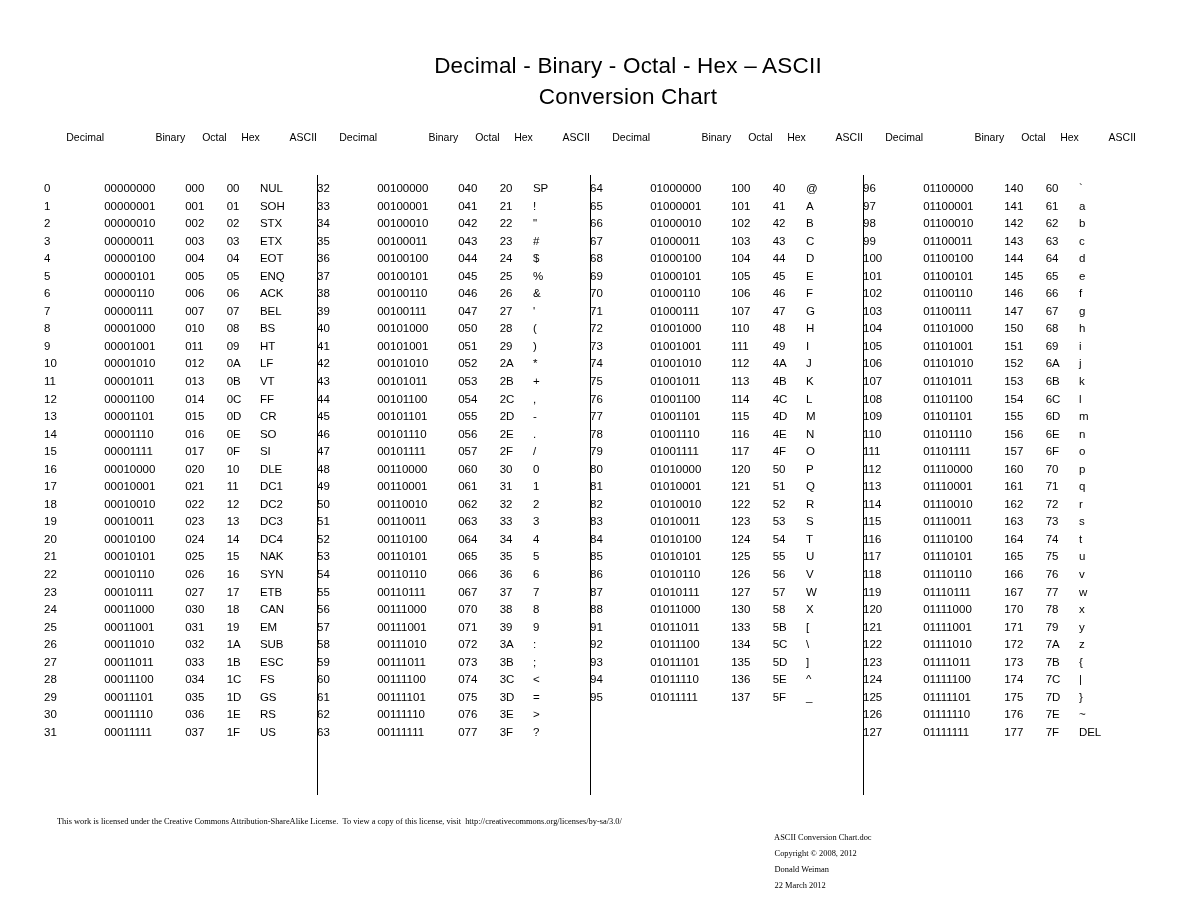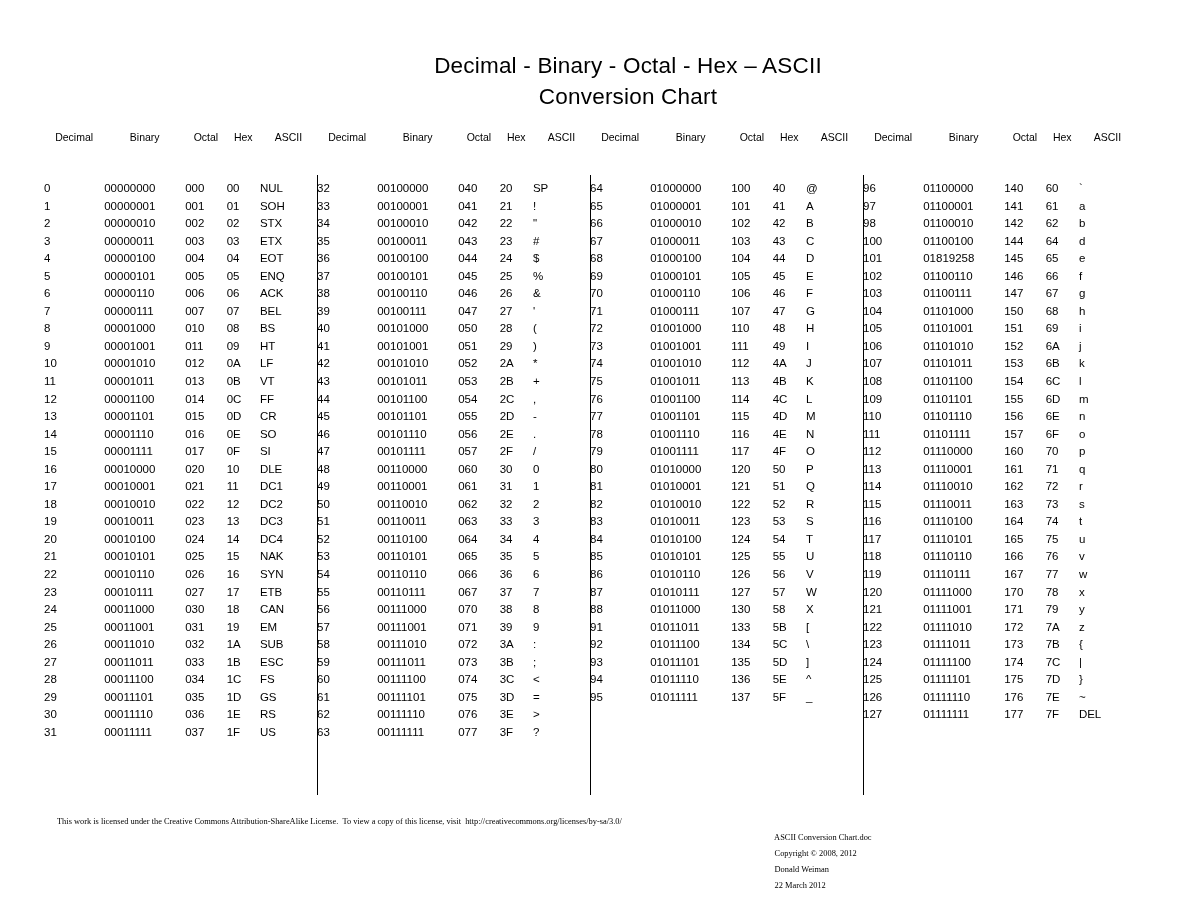--- a/index.html
+++ b/index.html
@@ -68,21 +68,21 @@
   }
   table.grid th,
   table.grid td {
     padding: 0;
     font-weight: 400;
     white-space: pre;
   }
   table.grid th {
     font-size: 10.5px;
     line-height: 14px;
-    text-align: center;
+    text-align: right;
     padding-bottom: 36px;
     vertical-align: top;
   }
   table.grid td {
     font-size: 11.5px;
     line-height: 17.55px;
     height: 17.55px;
     text-align: left;
     vertical-align: middle;
   }
@@ -878,29 +878,36 @@
               <td class="c-asc">a</td>
             </tr>
             <tr>
               <td class="c-dec">98</td>
               <td class="c-bin">01100010</td>
               <td class="c-oct">142</td>
               <td class="c-hex">62</td>
               <td class="c-asc">b</td>
             </tr>
             <tr>
+              <td class="c-dec">99</td>
+              <td class="c-bin">01100011</td>
+              <td class="c-oct">143</td>
+              <td class="c-hex">63</td>
+              <td class="c-asc">c</td>
+            </tr>
+            <tr>
               <td class="c-dec">100</td>
               <td class="c-bin">01100100</td>
               <td class="c-oct">144</td>
               <td class="c-hex">64</td>
               <td class="c-asc">d</td>
             </tr>
             <tr>
               <td class="c-dec">101</td>
-              <td class="c-bin">01819258</td>
+              <td class="c-bin">01100101</td>
               <td class="c-oct">145</td>
               <td class="c-hex">65</td>
               <td class="c-asc">e</td>
             </tr>
             <tr>
               <td class="c-dec">102</td>
               <td class="c-bin">01100110</td>
               <td class="c-oct">146</td>
               <td class="c-hex">66</td>
               <td class="c-asc">f</td>

